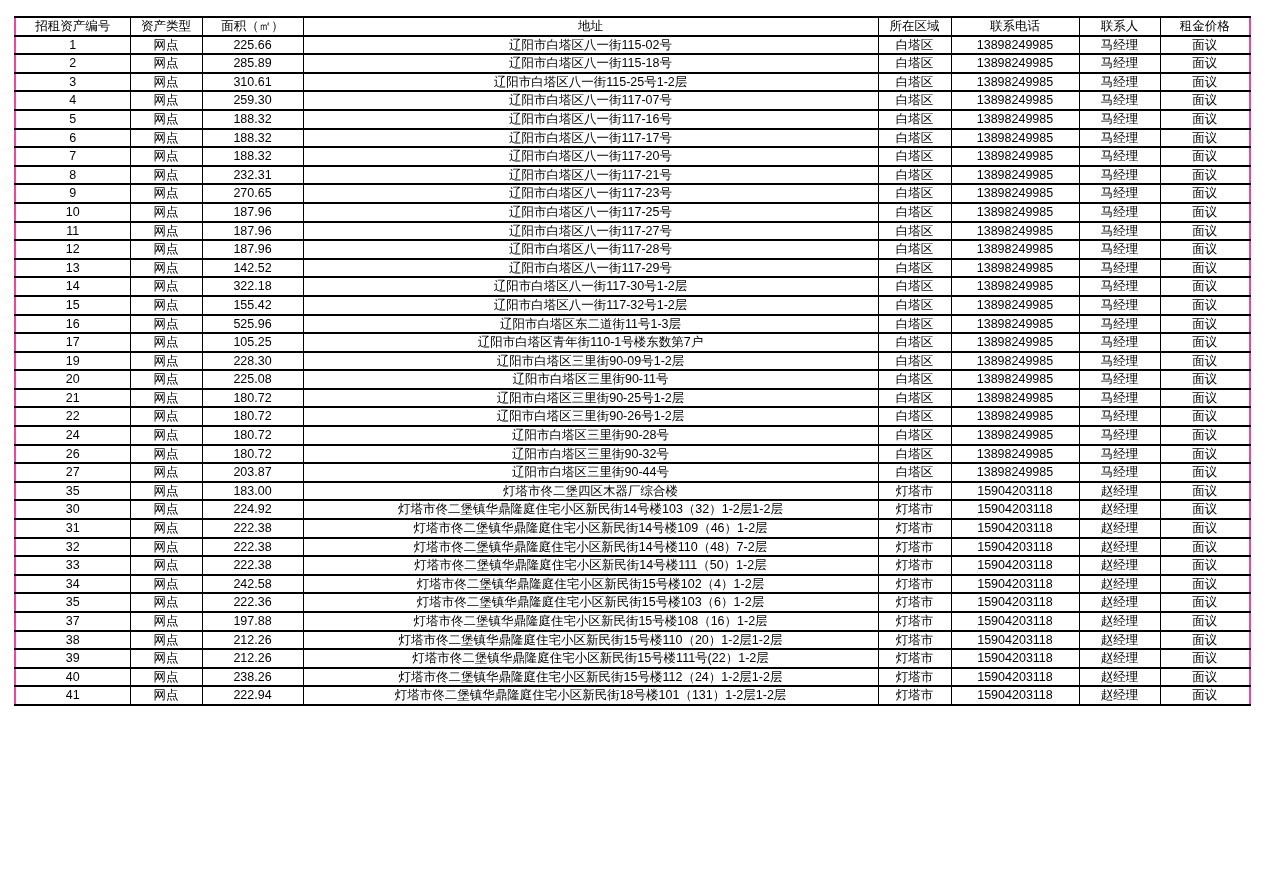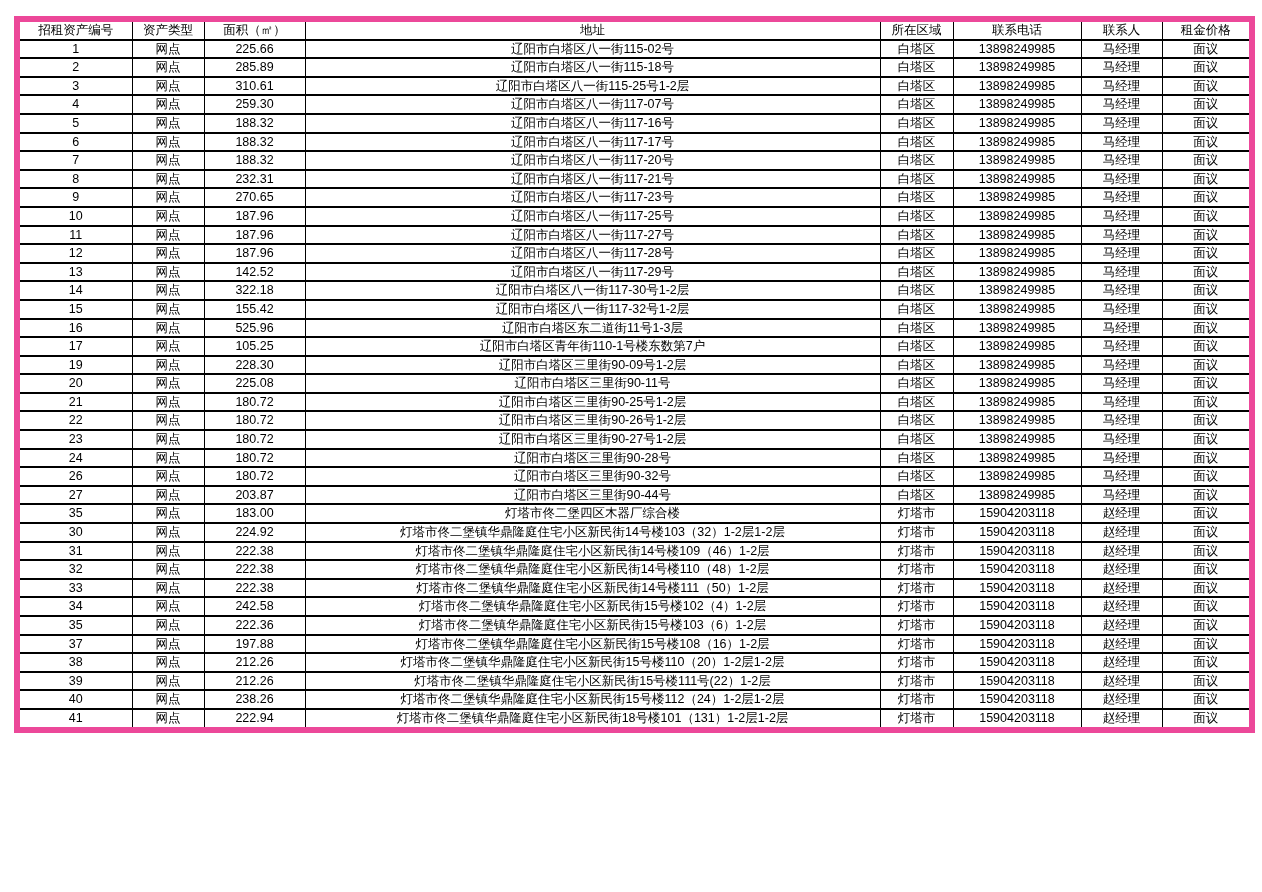--- a/index.html
+++ b/index.html
@@ -15,21 +15,21 @@
     overflow: hidden;
     font-family: "Liberation Sans", "DejaVu Sans", sans-serif;
   }
   table.asset-table {
     position: absolute;
     left: 14px;
     top: 16px;
     width: 1235px;
     border-collapse: collapse;
     table-layout: fixed;
-    border: 6px solid #ec4899;
+    border: 2px solid #ec4899;
   }
   table.asset-table th,
   table.asset-table td {
     border-left: 1px solid #000000;
     border-right: 1px solid #000000;
     border-top: 2px solid #000000;
     border-bottom: 2px solid #000000;
     padding: 0 2px;
     height: 16.6px;
     line-height: 16.6px;
@@ -282,30 +282,20 @@
           <td>22</td>
           <td>网点</td>
           <td>180.72</td>
           <td>辽阳市白塔区三里街90-26号1-2层</td>
           <td>白塔区</td>
           <td>13898249985</td>
           <td>马经理</td>
           <td>面议</td>
         </tr>
         <tr>
-          <td>23</td>
-          <td>网点</td>
-          <td>180.72</td>
-          <td>辽阳市白塔区三里街90-27号1-2层</td>
-          <td>白塔区</td>
-          <td>13898249985</td>
-          <td>马经理</td>
-          <td>面议</td>
-        </tr>
-        <tr>
           <td>24</td>
           <td>网点</td>
           <td>180.72</td>
           <td>辽阳市白塔区三里街90-28号</td>
           <td>白塔区</td>
           <td>13898249985</td>
           <td>马经理</td>
           <td>面议</td>
         </tr>
         <tr>
@@ -355,21 +345,21 @@
           <td>灯塔市佟二堡镇华鼎隆庭住宅小区新民街14号楼109（46）1-2层</td>
           <td>灯塔市</td>
           <td>15904203118</td>
           <td>赵经理</td>
           <td>面议</td>
         </tr>
         <tr>
           <td>32</td>
           <td>网点</td>
           <td>222.38</td>
-          <td>灯塔市佟二堡镇华鼎隆庭住宅小区新民街14号楼110（48）1-2层</td>
+          <td>灯塔市佟二堡镇华鼎隆庭住宅小区新民街14号楼110（48）7-2层</td>
           <td>灯塔市</td>
           <td>15904203118</td>
           <td>赵经理</td>
           <td>面议</td>
         </tr>
         <tr>
           <td>33</td>
           <td>网点</td>
           <td>222.38</td>
           <td>灯塔市佟二堡镇华鼎隆庭住宅小区新民街14号楼111（50）1-2层</td>

